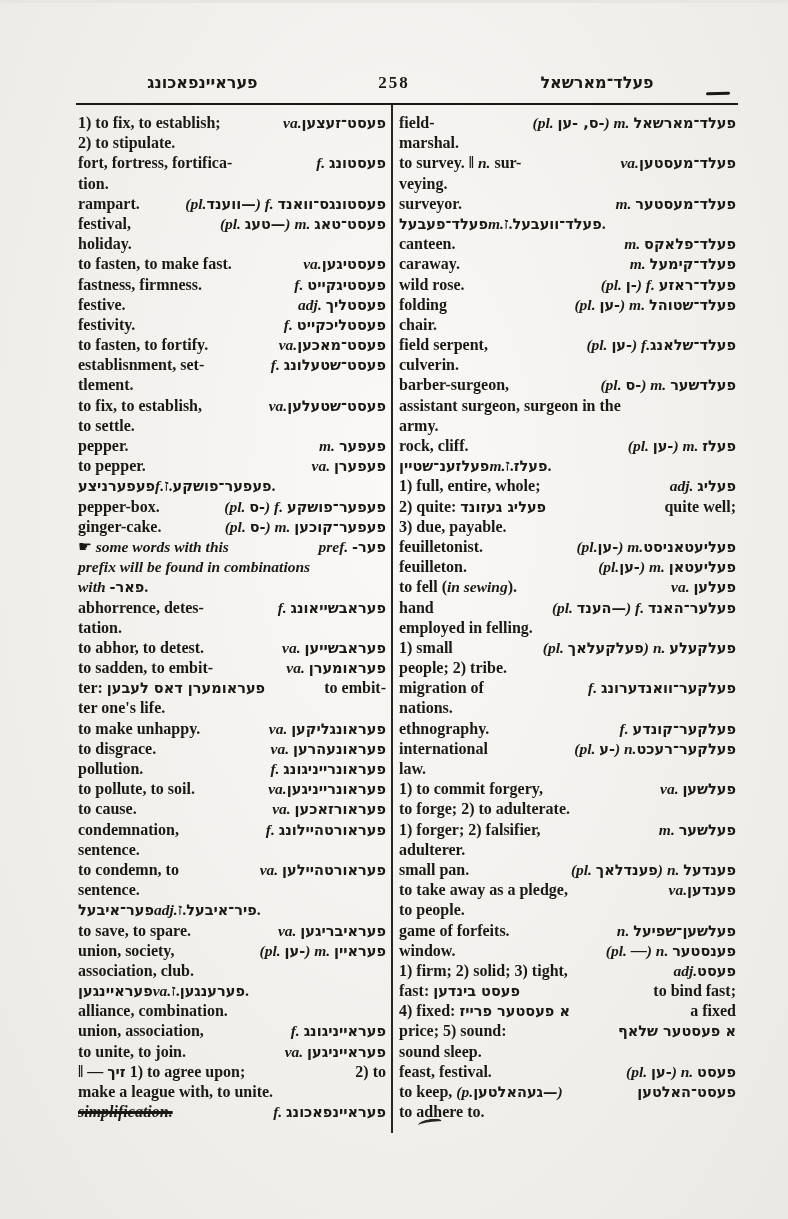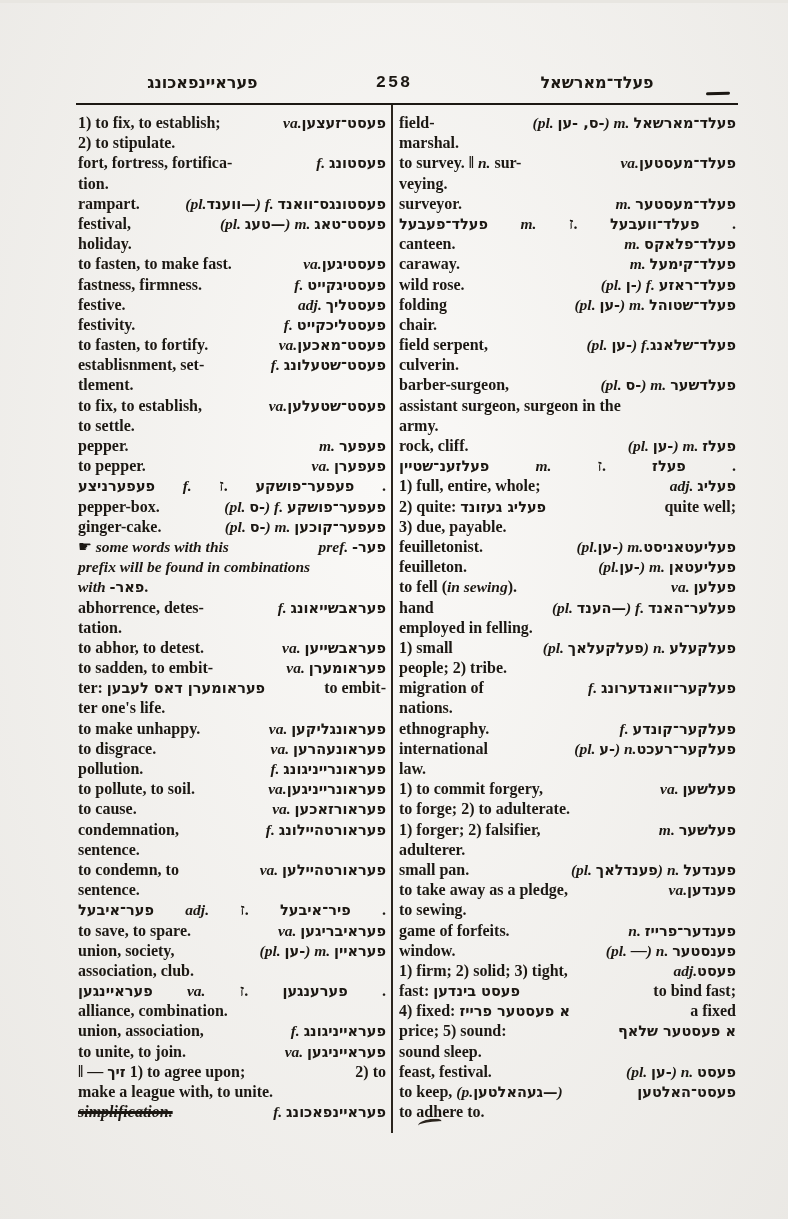--- a/index.html
+++ b/index.html
@@ -8,30 +8,30 @@
   .page{
     position:relative; width:788px; height:1219px; margin:3px auto;
     background:var(--paper);
     background-image:radial-gradient(ellipse at 50% 40%, rgba(255,255,255,.5), rgba(0,0,0,.045));
     color:var(--ink); overflow:hidden;
     font-family:"Liberation Serif","DejaVu Sans",serif;
   }
   .hdr{position:absolute; top:70px; height:24px; text-align:center;
        font-family:"DejaVu Sans",sans-serif; font-weight:bold; font-size:16px;}
   .hdr-left{left:130px; width:145px;}
-  .hdr-num{left:352px; width:84px; font-family:Liberation Mono, monospace; font-size:17px; letter-spacing:2px;}
+  .hdr-num{left:352px; width:84px; font-family:Liberation Serif, serif; font-size:17px; letter-spacing:2px;}
   .hdr-right{left:532px; width:130px;}
   .header-rule{position:absolute; left:76px; top:100px; width:662px; height:2px; background:var(--ink);}
   .rule-tick{position:absolute; left:706px; top:89px; width:24px; height:3px; background:var(--ink); border-radius:2px; transform:rotate(-2deg);}
   .col-divider{position:absolute; left:391px; top:102px; width:2px; height:1028px; background:#2a241d;}
   .col{position:absolute; top:110px; font-size:16px; line-height:20.2px;}
   .col-left{left:78px; width:308px;}
   .col-right{left:399px; width:337px;}
   .line{display:flex; justify-content:space-between; align-items:baseline; height:20.2px; white-space:nowrap;}
-  .line.center{justify-content:space-between;gap:20px;}
+  .line.center{justify-content:flex-start;}
   .lp{text-align:left;}
   .rp{text-align:right; margin-left:5px;}
   .t-en,.t-enx{font-weight:bold;}
   .t-enx{text-decoration:line-through; text-decoration-thickness:2.5px;font-style:italic;}
   .t-it{font-style:italic; font-weight:600; font-size:15.5px;}
   .t-yi{font-family:"DejaVu Sans",sans-serif; font-weight:bold; font-size:14.5px;
         direction:rtl; unicode-bidi:isolate;}
   .ink-squiggle{position:absolute; left:418px; top:1116px; width:24px; height:6px;
         border-top:3px solid #2a241d; border-radius:60% 40%; transform:rotate(-6deg);}
 </style>
@@ -388,25 +388,25 @@
       </div>
       <div class="line">
         <span class="lp"><span class="t-en">small pan. </span></span>
         <span class="rp"><span class="t-it">(pl. </span><span class="t-yi" dir="rtl">פענדלאך</span><span class="t-it">) n. </span><span class="t-yi" dir="rtl">פענדעל</span></span>
       </div>
       <div class="line">
         <span class="lp"><span class="t-en">to take away as a pledge, </span></span>
         <span class="rp"><span class="t-it">va.</span><span class="t-yi" dir="rtl">פענדען</span></span>
       </div>
       <div class="line">
-        <span class="lp"><span class="t-en">to sewing.</span></span>
+        <span class="lp"><span class="t-en">to people.</span></span>
       </div>
       <div class="line">
         <span class="lp"><span class="t-en">game of forfeits. </span></span>
-        <span class="rp"><span class="t-it">n. </span><span class="t-yi" dir="rtl">פענדער־פרייז</span></span>
+        <span class="rp"><span class="t-it">n. </span><span class="t-yi" dir="rtl">פעלשען־שפיעל</span></span>
       </div>
       <div class="line">
         <span class="lp"><span class="t-en">window. </span></span>
         <span class="rp"><span class="t-it">(pl. </span><span class="t-en">—</span><span class="t-it">) n. </span><span class="t-yi" dir="rtl">פענסטער</span></span>
       </div>
       <div class="line">
         <span class="lp"><span class="t-en">1) firm; 2) solid; 3) tight, </span></span>
         <span class="rp"><span class="t-it">adj.</span><span class="t-yi" dir="rtl">פעסט</span></span>
       </div>
       <div class="line">

